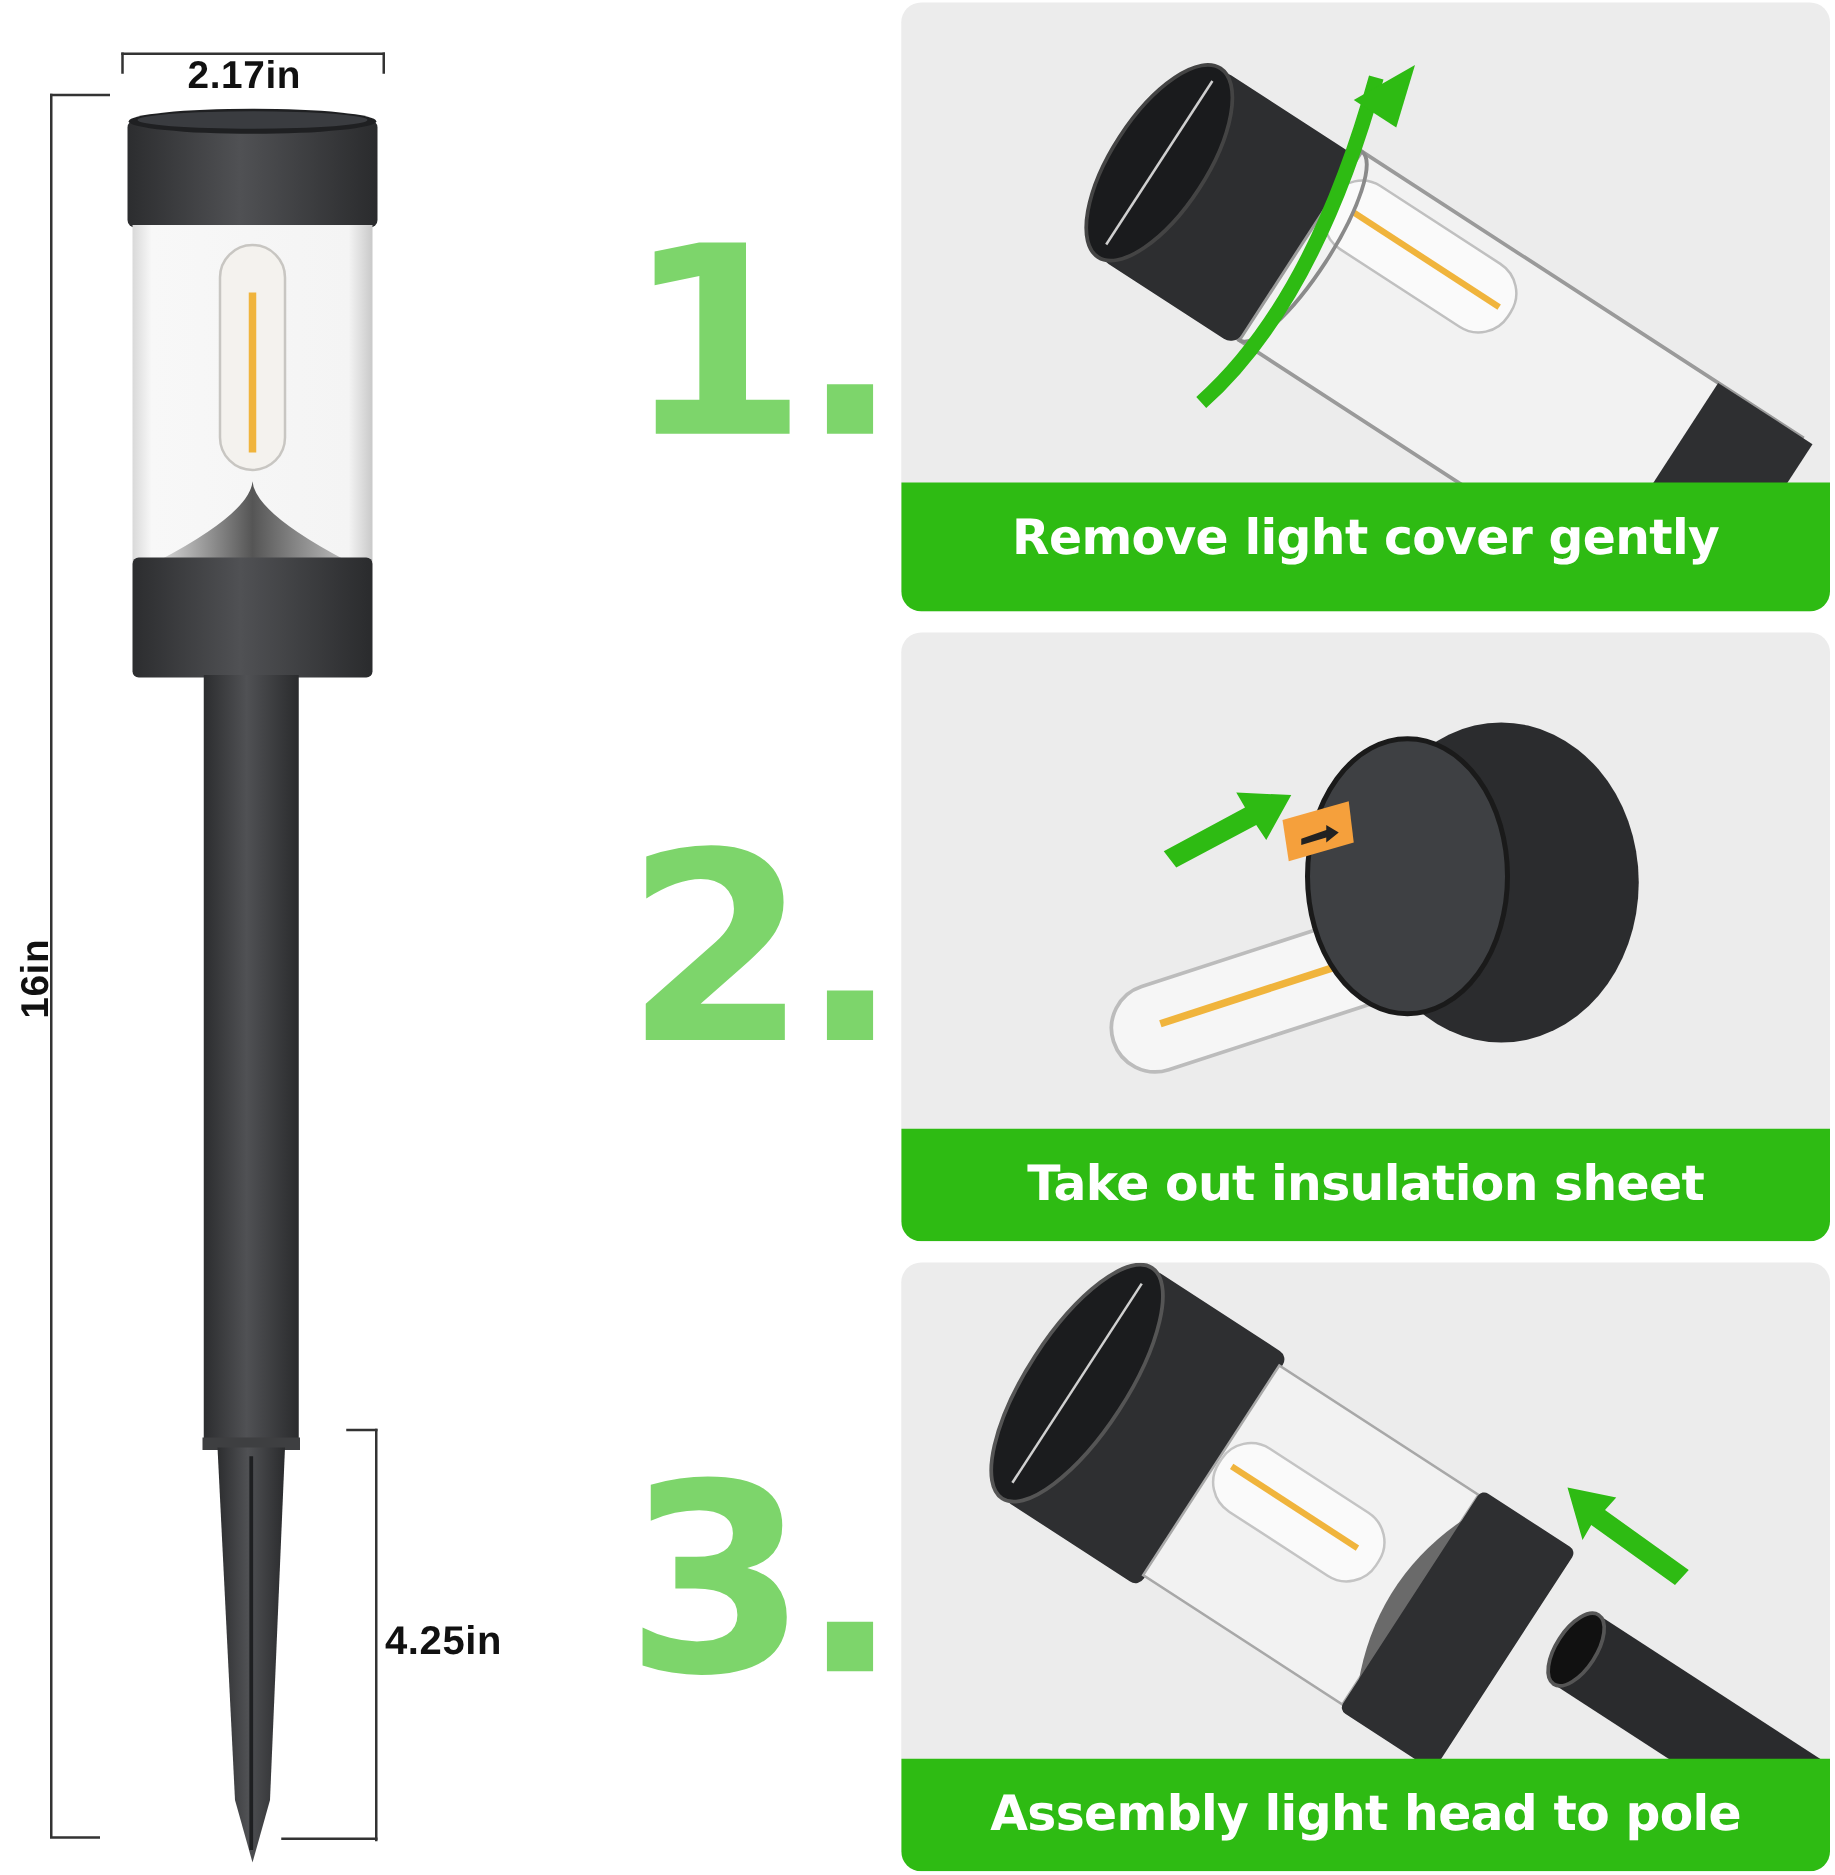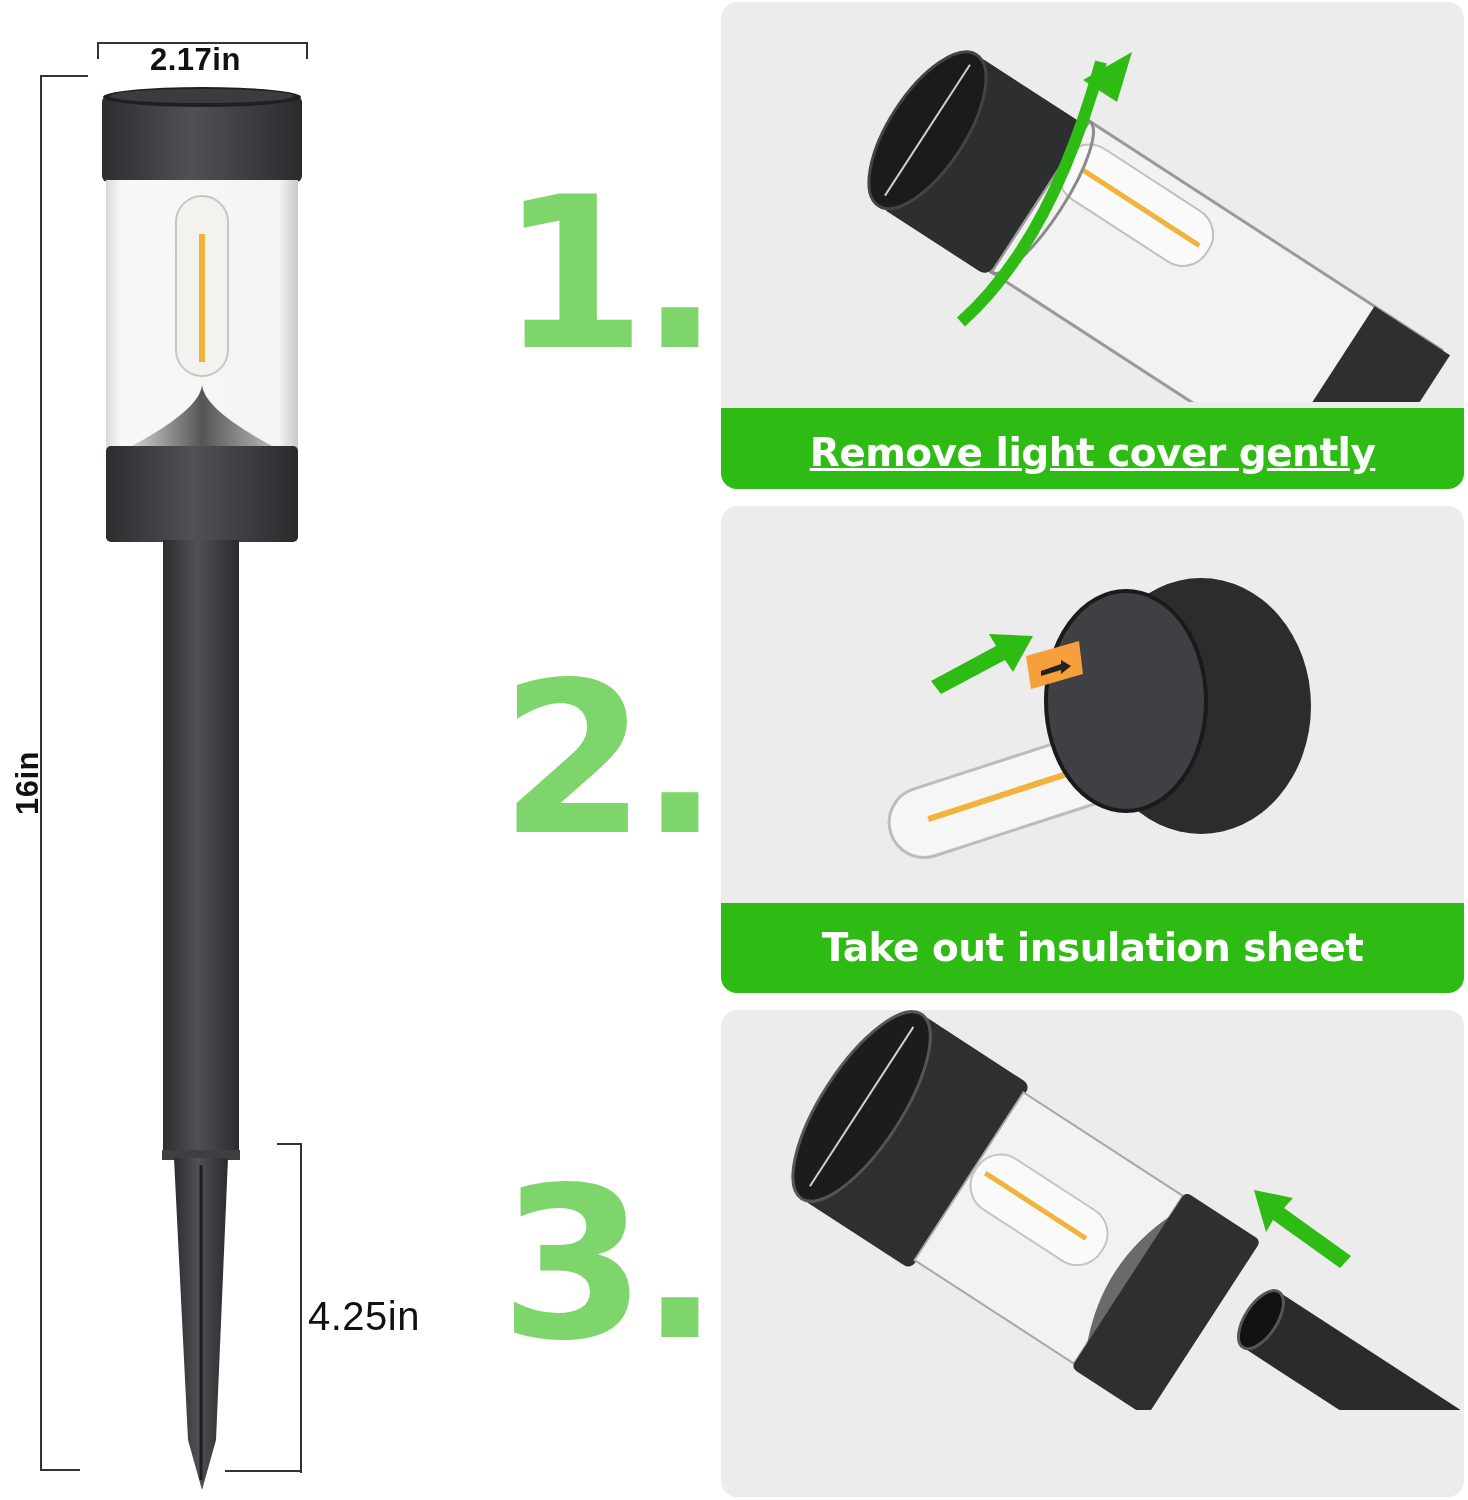--- a/index.html
+++ b/index.html
@@ -4,21 +4,21 @@
   <style>
     * { box-sizing: border-box; margin: 0; padding: 0; }
     html, body { width: 1468px; height: 1500px; background: #ffffff; overflow: hidden; }
     body { position: relative; font-family: "Liberation Sans", "DejaVu Sans", sans-serif; color: #111; }
 
     
     .dim-label { position: absolute; font-weight: 700; color: #111; font-size: 31px; letter-spacing: 0.5px; }
     .dim-line { position: absolute; background: #333; }
     #width-label { left: 150px; top: 2px; margin-top: 40px; }
     #height-label { left: -12px; top: 765px; transform: rotate(-90deg); transform-origin: center; width: 80px; text-align: center; }
-    #stake-label { left: 308px; top: 1294px; font-weight: 400; font-size: 40px; }
+    #stake-label { left: 308px; top: 1294px; font-weight: 700; font-size: 32px; }
 
     
     .light { position: absolute; left: 0; top: 0; width: 420px; height: 1500px; }
 
     
     .step-num { position: absolute; left: 500px; width: 200px; text-align: center; color: #7dd56b;
       font-family: "DejaVu Sans", sans-serif; font-weight: 700; font-size: 210px; line-height: 1; letter-spacing: -6px; }
 
     
     .card { position: absolute; left: 721px; width: 743px; border-radius: 16px; background: #ececec; overflow: hidden; }
@@ -103,21 +103,21 @@
 
     <g transform="rotate(33 240 150)">
       <rect x="200" y="60" width="130" height="180" rx="10" fill="#2d2e30"></rect>
       <ellipse cx="200" cy="150" rx="38" ry="90" fill="#1a1b1d" stroke="#444" stroke-width="3"></ellipse>
       <line x1="200" y1="72" x2="200" y2="228" stroke="#cfcfcf" stroke-width="2"></line>
     </g>
 
     <path d="M240 320 Q330 240 380 60" fill="none" stroke="#2ebb13" stroke-width="12"></path>
     <polygon points="362,78 411,50 396,100" fill="#2ebb13"></polygon>
   </svg>
-  <div class="card-caption" style="top:406px; height:108px; line-height:90px;text-decoration:underline;">Remove light cover gently</div>
+  <div class="card-caption" style="top:384px; height:108px; line-height:90px;">Remove light cover gently</div>
 </div>
 
 <div class="card" style="top:506px; height:487px;">
   <svg class="card-figure" viewBox="0 0 743 400" style="height:400px;">
 
     <g transform="rotate(-18 330 270)">
       <rect x="160" y="240" width="240" height="70" rx="35" fill="#f6f6f6" stroke="#bcbcbc" stroke-width="3"></rect>
       <rect x="200" y="270" width="150" height="6" fill="#f0b43c"></rect>
     </g>
 
@@ -146,13 +146,14 @@
       <rect x="428" y="95" width="90" height="210" rx="6" fill="#2e2f31"></rect>
     </g>
 
     <g transform="rotate(33 620 370)">
       <rect x="520" y="330" width="260" height="66" fill="#2a2b2d"></rect>
       <ellipse cx="520" cy="363" rx="16" ry="33" fill="#111" stroke="#555" stroke-width="3"></ellipse>
     </g>
 
     <polygon points="533,180 572,188 563,198 630,246 619,258 552,210 545,222" fill="#2ebb13"></polygon>
   </svg>
+  <div class="card-caption" style="top:397px; height:90px; line-height:90px;">Assembly light head to pole</div>
 </div>
 
 </body></html>

